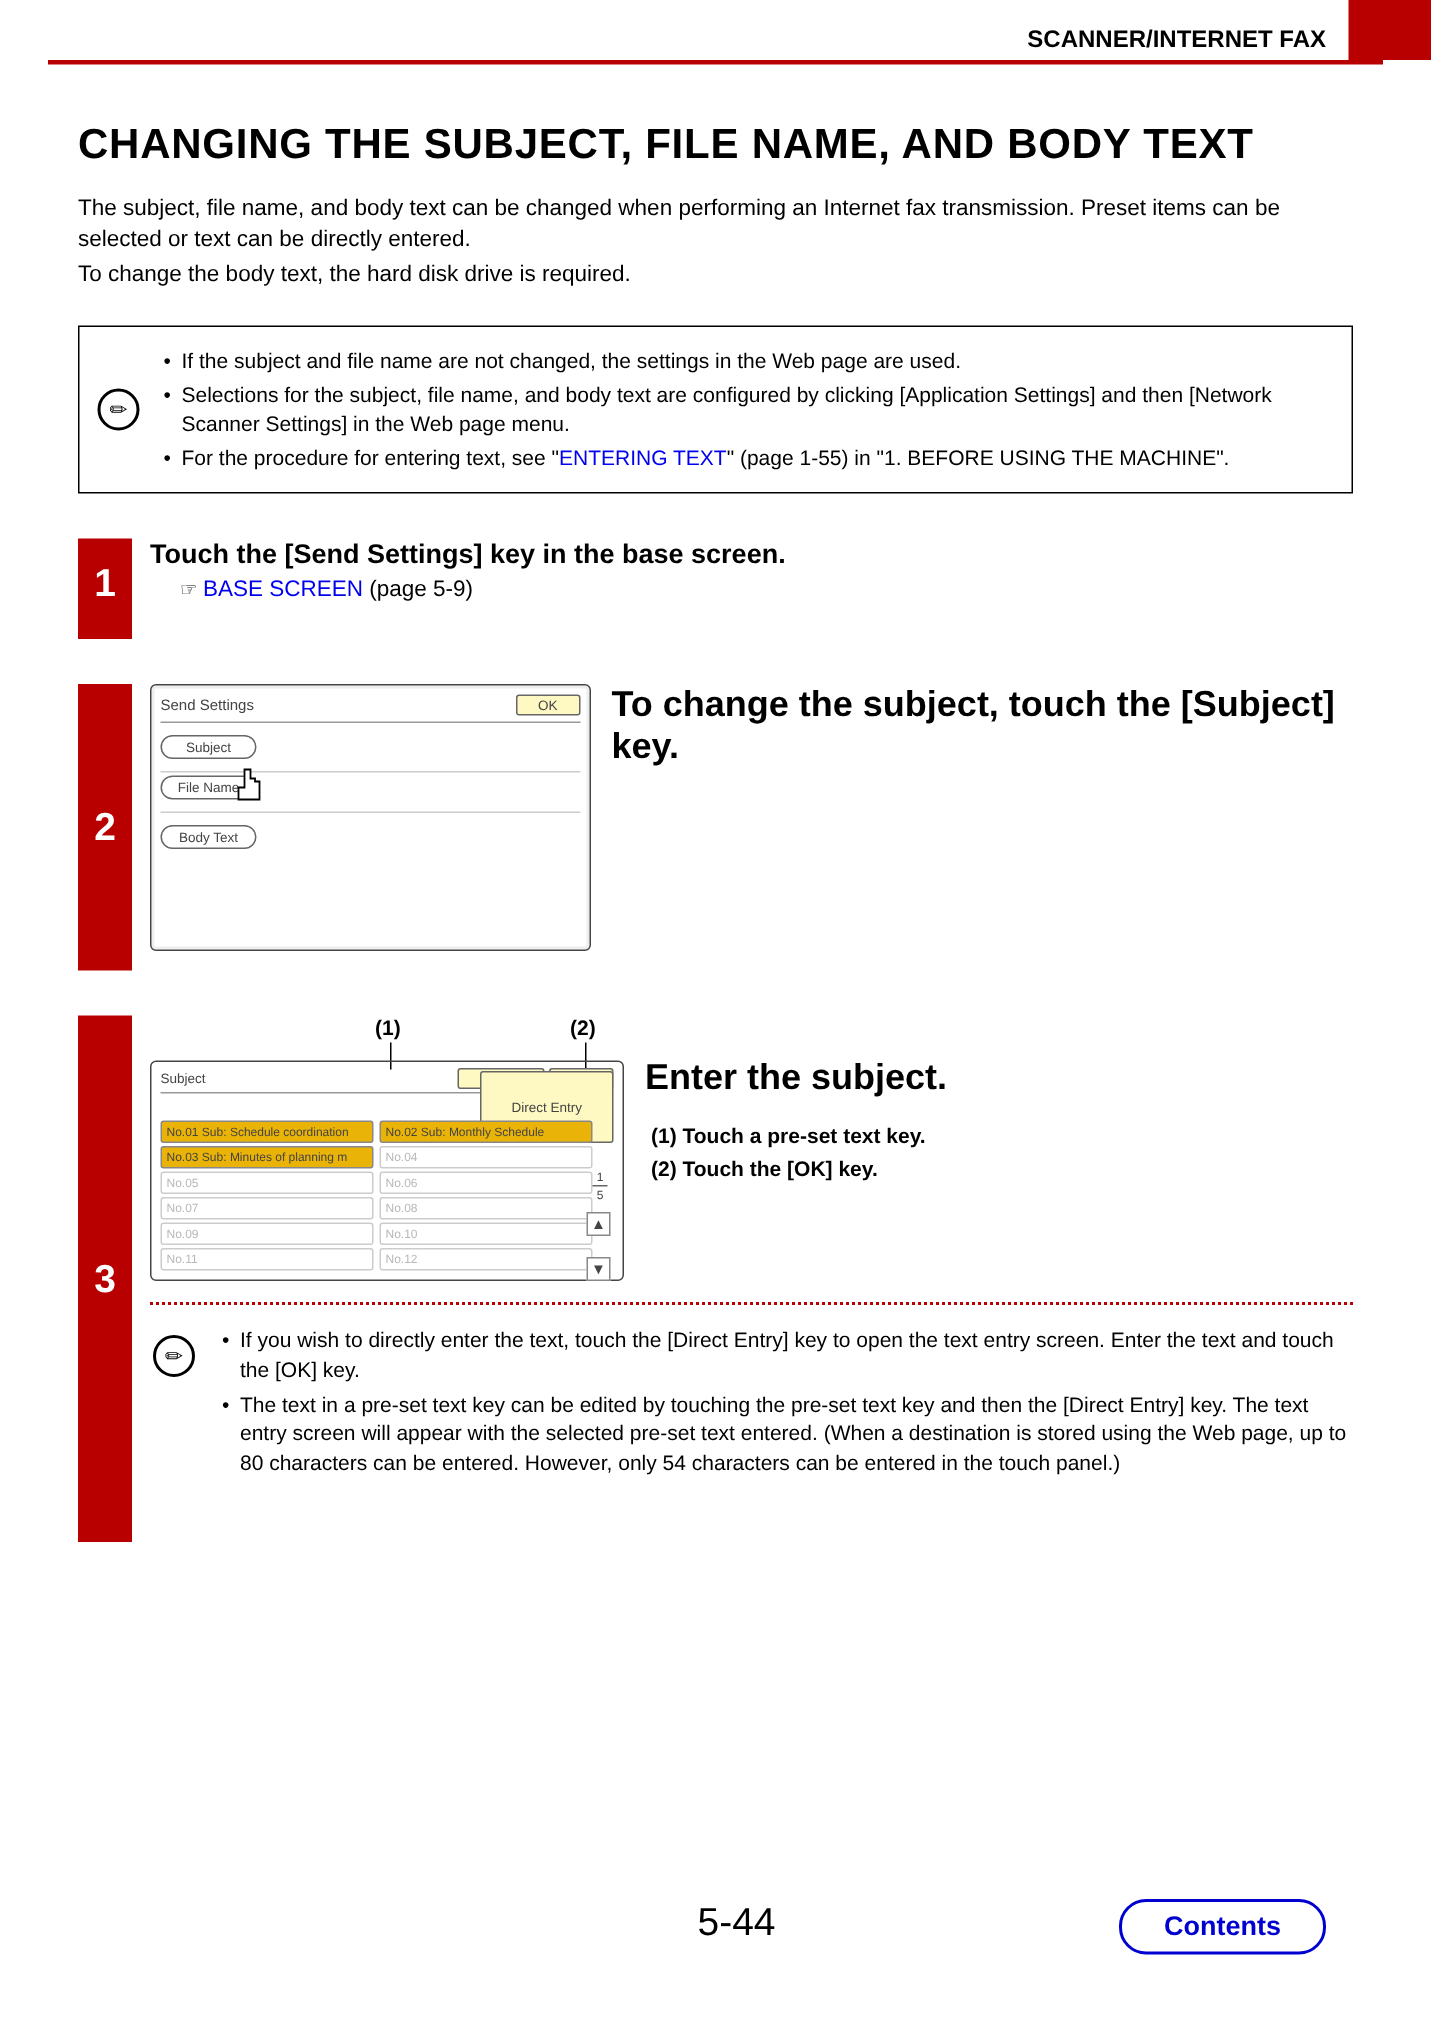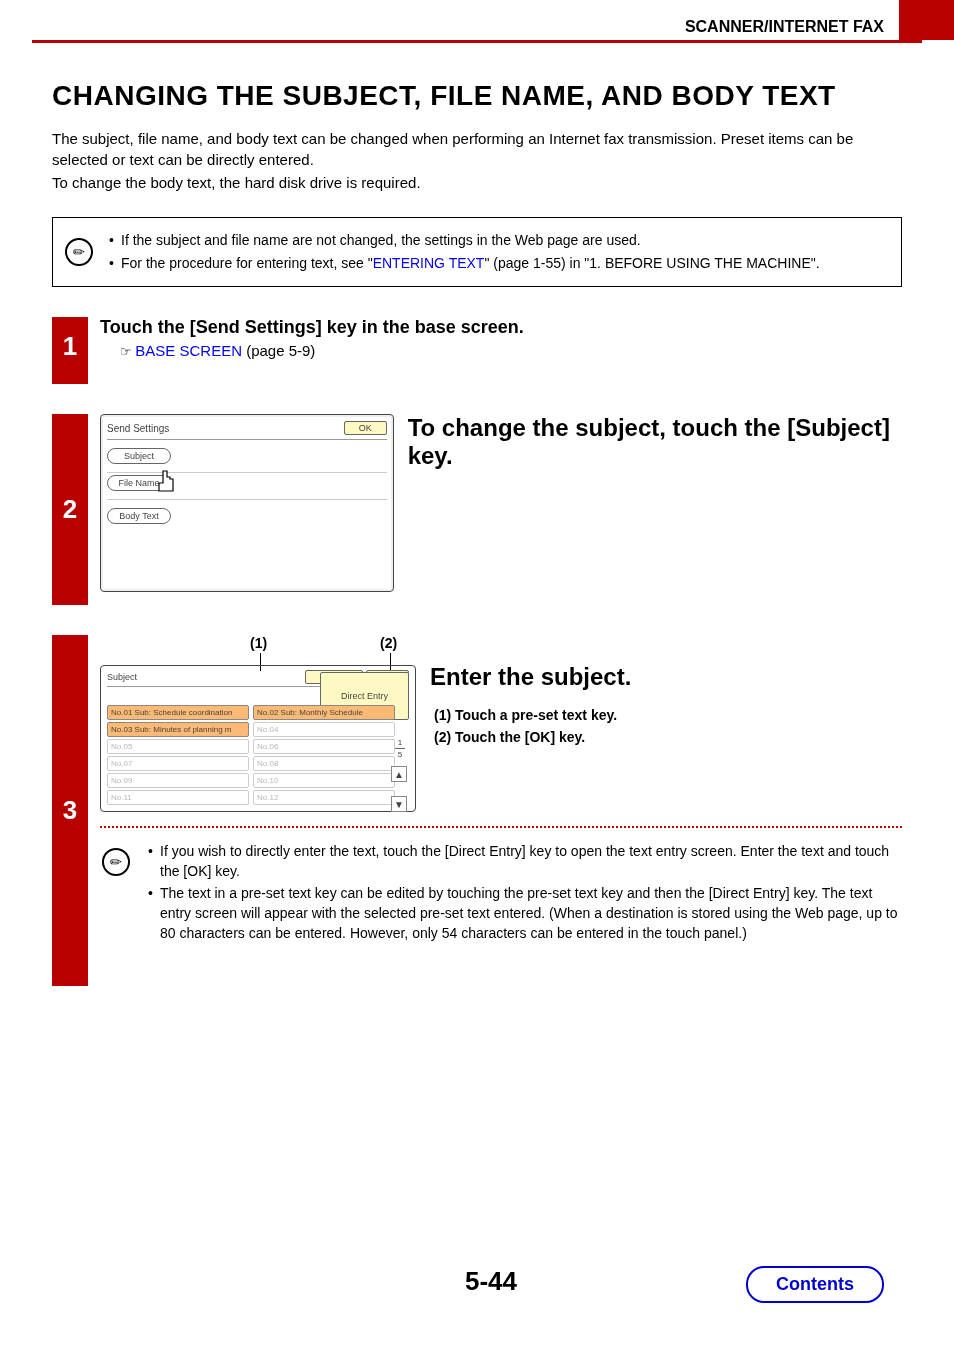--- a/index.html
+++ b/index.html
@@ -82,21 +82,21 @@
 
   .screen-panel2 {
     width: 316px;
     border: 1px solid #444; border-radius: 4px;
     padding: 6px; font-size: 9px; color: #444;
     position: relative; margin-right: 14px;
   }
   .callouts { position: relative; height: 30px; }
   .co { position: absolute; top: 0; font-weight: bold; font-size: 14px; }
   .grid { display: grid; grid-template-columns: 142px 142px; gap: 2px 4px; }
-  .preset { border: 1px solid #888; border-radius: 2px; padding: 2px 3px; font-size: 8px; white-space: nowrap; overflow: hidden; text-overflow: ellipsis; cursor: pointer; background: #fdba74;}
+  .preset { border: 1px solid #888; border-radius: 2px; padding: 2px 3px; font-size: 8px; white-space: nowrap; overflow: hidden; text-overflow: ellipsis; cursor: pointer; background: #eab308;}
   .preset.dis { color: #b8b8b8; border-color: #ccc; background: #fff; cursor: default;}
   .page-nums { position: absolute; right: 10px; top: 72px; font-size: 8px; text-align: center;}
   .arrow-btn { border: 1px solid #888; width: 16px; height: 16px; position: absolute; right: 8px; display:flex; align-items:center; justify-content:center; font-size:10px; cursor:pointer; background:#fff;}
   .arrow-up { top: 100px; }
   .arrow-down { top: 130px; }
   .dashed-sep { border: none; border-top: 2px dotted #b80000; margin: 14px 0; }
   .step3-note {
     position: relative; padding-left: 48px;
     font-size: 14px;
   }
@@ -104,21 +104,21 @@
     position: absolute; left: 2px; top: 6px;
     width: 28px; height: 28px; border: 2px solid #000; border-radius: 50%;
     display: flex; align-items: center; justify-content: center;
   }
   .step3-note ul { list-style: none; }
   .step3-note li { margin: 3px 0; padding-left: 12px; position: relative; line-height: 1.4;}
   .step3-note li::before { content: "•"; position: absolute; left: 0; }
 
   .footer {
     position: absolute; bottom: 54px; left: 0; right: 0;
-    text-align: center; font-size: 26px; font-weight: bold; padding-left: 28px;
+    text-align: center; font-size: 26px; font-weight: normal; padding-left: 28px;
   }
   .contents-btn {
     position: absolute; bottom: 48px; right: 70px;
     border: 2px solid #0000d0; border-radius: 18px;
     padding: 6px 28px; font-size: 18px; font-weight: bold;
     color: #0000d0; cursor: pointer; background: #fff;
   }
   .pencil { transform: rotate(-45deg); font-size: 14px;}
   .hand-svg { position:absolute; top:54px; left:52px; }
 </style>
@@ -137,20 +137,21 @@
     <p>The subject, file name, and body text can be changed when performing an Internet fax transmission. Preset items can be selected or text can be directly entered.</p>
     <p>To change the body text, the hard disk drive is required.</p>
   </div>
 
   <div class="note-box">
     <div class="note-icon">
         <span class="pencil">✎</span>
       </div>
     <ul>
       <li>If the subject and file name are not changed, the settings in the Web page are used.</li>
+      <li>Selections for the subject, file name, and body text are configured by clicking [Application Settings] and then [Network Scanner Settings] in the Web page menu.</li>
       <li>
         <span>For the procedure for entering text, see "</span><span class="blue-link">ENTERING TEXT</span><span>" (page 1-55) in "1. BEFORE USING THE MACHINE".</span>
       </li>
     </ul>
   </div>
 
   <div class="step">
     <div class="step-num">1</div>
     <div class="step-body">
       <div class="step-title">Touch the [Send Settings] key in the base screen.</div>

